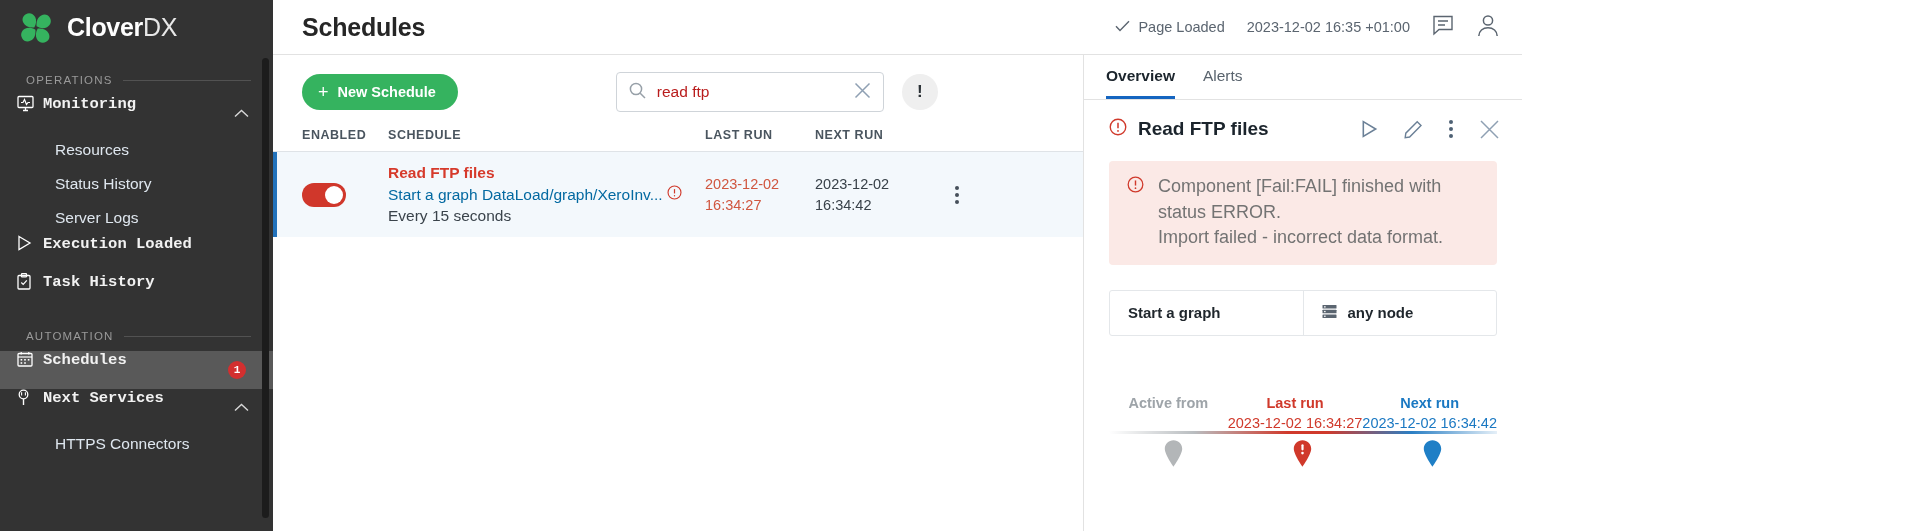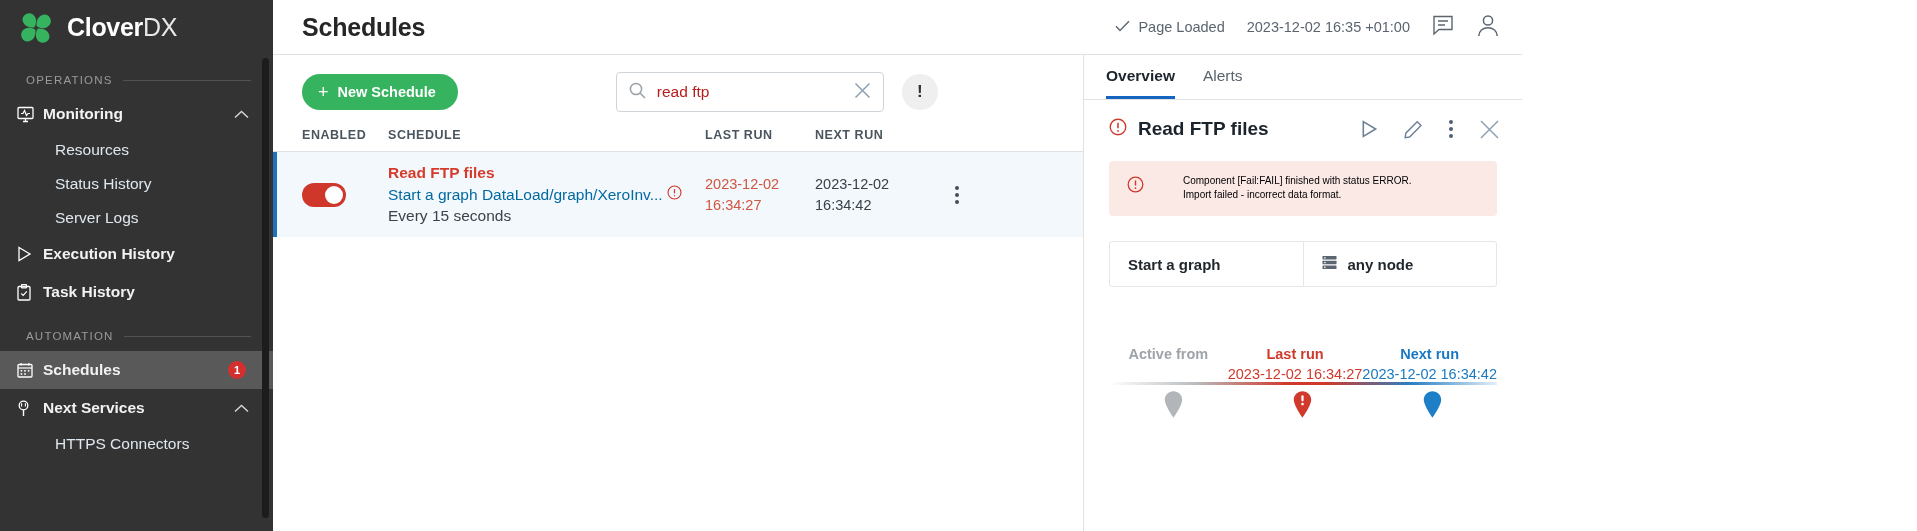--- a/index.html
+++ b/index.html
@@ -37,27 +37,28 @@
     padding: 0 22px 0 26px;
     height: 30px;
     margin-top: 10px;
   }
   .section-head .lbl {
     font-size: 11.5px; letter-spacing: 1.2px; color: #9a9a9a; white-space: nowrap;
   }
   .section-head .rule { flex: 1; height: 1px; background: #525252; }
 
   .nav-item {
-    display: flex; align-items: center;
+    display: flex; align-items: flex-start;
     height: 38px;
     padding-left: 17px;
     color: #f2f2f2;
     font-size: 15.5px;
     cursor: pointer;
     position: relative;
+    font-family: Liberation Mono, monospace;
   }
   .nav-item .ico { width: 26px; flex: 0 0 26px; display: flex; align-items: center; }
   .nav-item .txt { font-weight: bold; white-space: nowrap; }
   .nav-item.active { background: #595959; }
   .nav-item .chev {
     position: absolute; right: 24px; top: 50%; transform: translateY(-50%);
   }
   .badge {
     position: absolute; right: 27px; top: 50%; transform: translateY(-50%);
     background: #d32f2f; color: #fff;
@@ -214,21 +215,21 @@
   }
   .detail-actions { margin-left: auto; display: flex; align-items: center; gap: 26px; }
   .act { cursor: pointer; display: flex; align-items: center; }
 
   .alert {
     margin: 5px 25px 0 25px;
     background: #fbe9e6; border-radius: 4px;
     padding: 13px 18px 14px 18px;
     display: flex; gap: 14px;
   }
-  .alert-txt { font-size: 10px; color: #000000; line-height: 1.42; margin-left: 25px; }
+  .alert-txt { font-size: 18px; color: #737373; line-height: 1.42; }
 
   .kv-row {
     margin: 25px 25px 0 25px;
     display: flex;
     border: 1px solid #e4e7ea; border-radius: 3px;
     overflow: hidden;
   }
   .kv-cell {
     flex: 1; padding: 13px 18px;
     font-size: 15px; color: #1f262c; font-weight: bold;
@@ -302,21 +303,21 @@
     <div class="sub-item">
       <span>Server Logs</span>
     </div>
 
     <div class="nav-item">
       <span class="ico">
         <svg width="15" height="16" viewBox="0 0 15 16" fill="none" stroke="#ffffff" stroke-width="1.3">
             <path d="M2 1.5 13 8 2 14.5Z"></path>
           </svg>
       </span>
-      <span class="txt">Execution History</span>
+      <span class="txt">Execution Loaded</span>
     </div>
 
     <div class="nav-item">
       <span class="ico">
         <svg width="14" height="17" viewBox="0 0 14 17" fill="none" stroke="#ffffff" stroke-width="1.3">
           <rect x="1" y="2.5" width="12" height="13.5" rx="1"></rect>
           <rect x="4.5" y="0.7" width="5" height="3.2" rx="0.6"></rect>
           <path d="M4.3 9.5 6.2 11.4 9.8 7.4" stroke-width="1.2"></path>
         </svg>
       </span>

